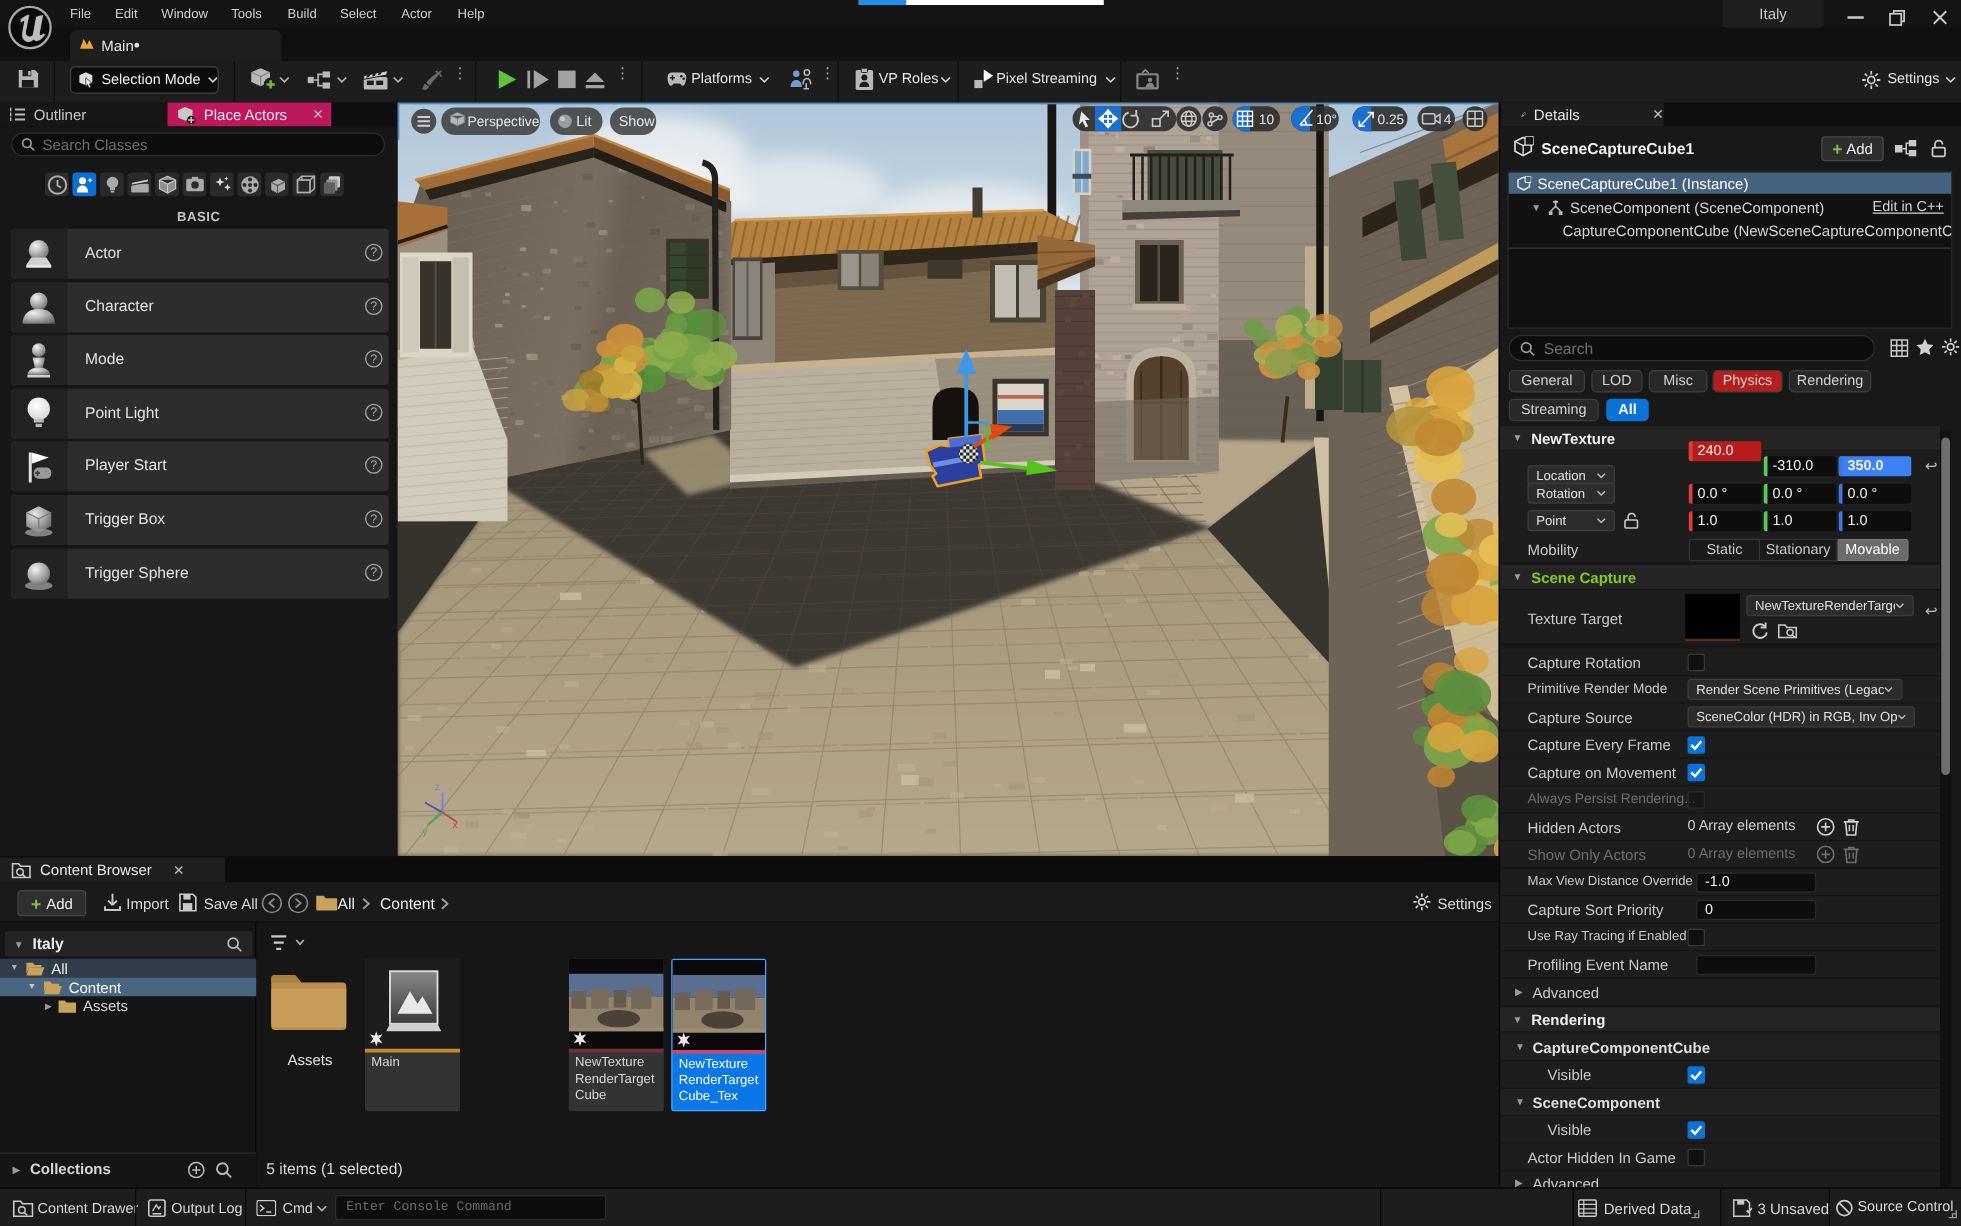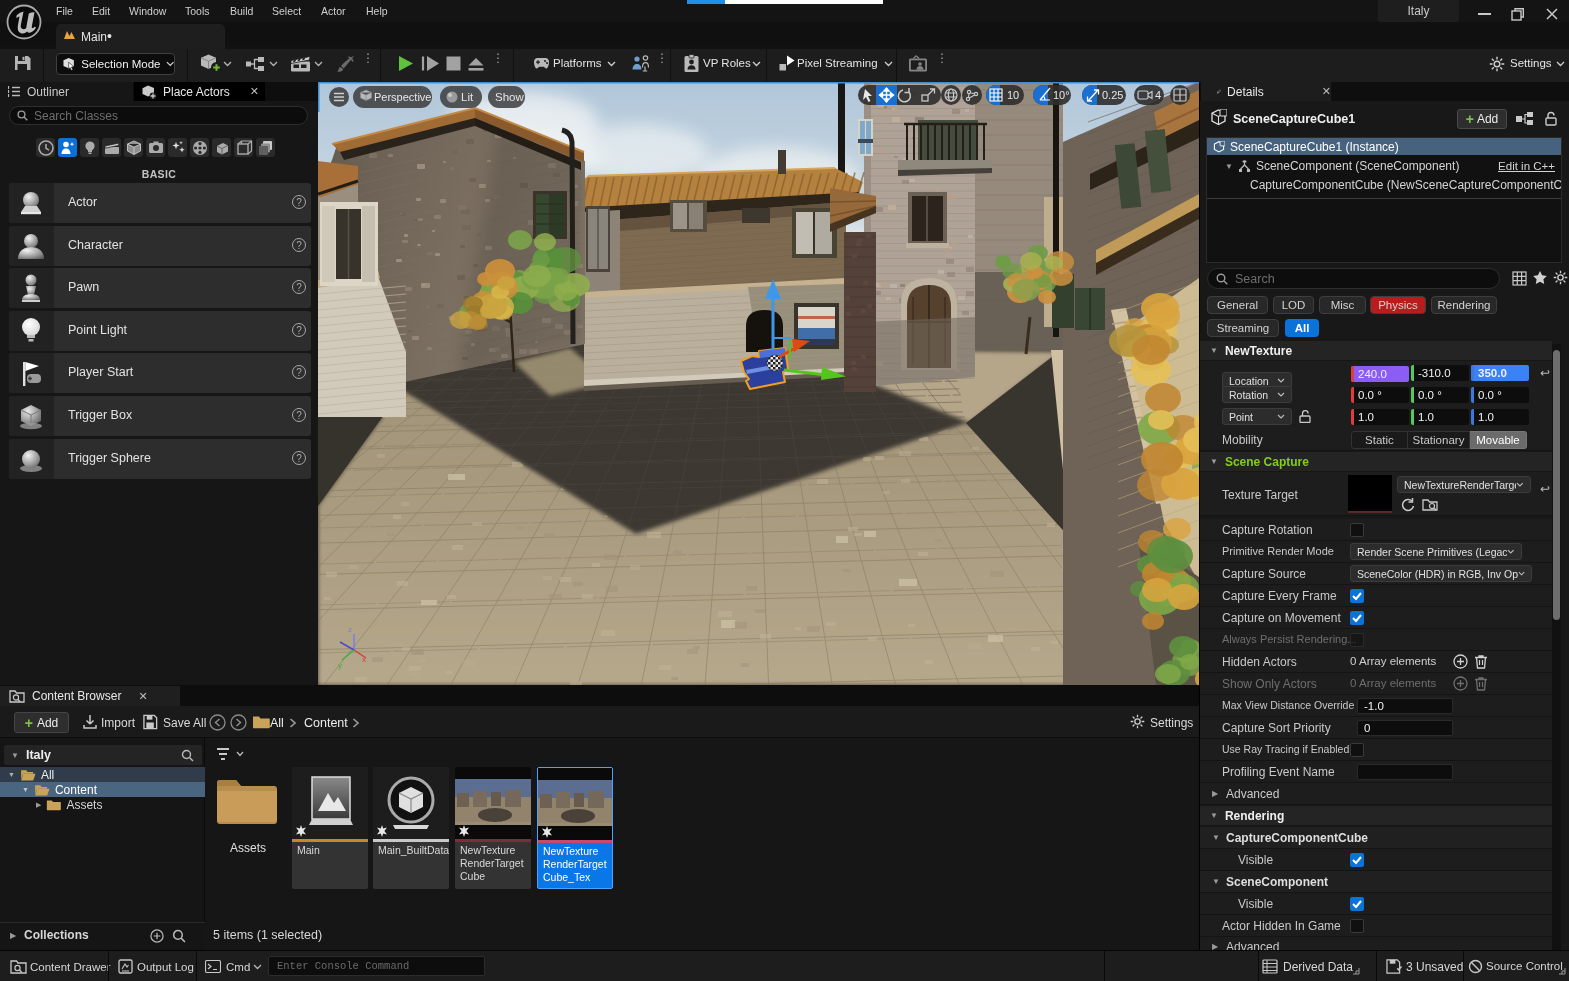--- a/index.html
+++ b/index.html
@@ -205,21 +205,21 @@
     <svg width="13" height="11" viewBox="0 0 13 11">
         <g stroke="#b9b9b9" stroke-width="1.6">
           <path d="M4 1.5 h8 M4 5.5 h8 M4 9.5 h8"></path>
         </g>
         <g stroke="#b9b9b9" stroke-width="1.2">
           <path d="M0.5 0 v3 M0.5 4 v3 M0.5 8 v3"></path>
         </g>
       </svg>
     <span style="color:#c9c9c9;font-size:12px;">Outliner</span>
   </div>
-  <div class="abs row" style="left:134px;top:0;width:131px;height:19px;background:#000000;padding-left:8px;gap:6px;">
+  <div class="abs row" style="left:134px;top:0;width:131px;height:19px;background:#be185d;padding-left:8px;gap:6px;">
     <svg width="15" height="14" viewBox="0 0 15 14">
         <path d="M6 0.5 L12 3 L12 9 L6 11.5 L6 6 L0.5 3.2 L6 0.5 Z M6 6 L0.5 3.2 L0.5 9 L6 11.5" fill="#c9c9c9"></path>
         <circle cx="11" cy="11" r="3.4" fill="#1f1f1f"></circle>
         <path d="M11 8.6 v4.8 M8.6 11 h4.8" stroke="#c9c9c9" stroke-width="1.3"></path>
       </svg>
     <span style="color:#e8e8e8;font-size:12px;">Place Actors</span>
     <span style="color:#bdbdbd;font-size:11px;margin-left:14px;">✕</span>
   </div>
 
   <div class="abs row" style="left:9px;top:24px;width:299px;height:19px;background:#0c0c0c;border:1px solid #2e2e2e;border-radius:10px;padding-left:7px;gap:6px;">
@@ -365,21 +365,21 @@
                 <stop offset="0" stop-color="#ffffff"></stop>
                 <stop offset="1" stop-color="#cfcfcf"></stop>
               </radialGradient>
             </defs>
             <circle cx="22" cy="11" r="5.5" fill="url(#gs1)"></circle>
             <path d="M17 17 h10 l-2 9 h-6 Z" fill="url(#gs1)"></path>
             <path d="M13 31 c0-4 4-6 9-6 s9 2 9 6 Z" fill="url(#gs1)"></path>
             <rect x="13" y="31" width="18" height="2" fill="#cfcfcf"></rect>
           </svg>
         </div>
-        <div class="abs" style="left:59px;top:12px;color:#e2e2e2;font-size:12.5px;">Pawn</div>
+        <div class="abs" style="left:59px;top:12px;color:#e2e2e2;font-size:12.5px;">Mode</div>
         <div class="abs" style="left:283px;top:12px;width:14px;height:14px;border:1.4px solid #a8a8a8;border-radius:50%;color:#a8a8a8;font-size:10px;text-align:center;line-height:14px;">?</div>
       </div>
       <div class="abs" style="left:9px;top:228.8px;width:302px;height:40px;background:#2d2d2d;border-radius:3px;">
         <div class="abs" style="left:0;top:0;width:45px;height:40px;background:#222;border-radius:3px 0 0 3px;">
           <svg width="45" height="40" viewBox="0 0 45 38">
             <defs>
               <radialGradient id="gs1" cx="0.35" cy="0.3" r="0.9">
                 <stop offset="0" stop-color="#f2f2f2"></stop>
                 <stop offset="0.55" stop-color="#9f9f9f"></stop>
                 <stop offset="1" stop-color="#555"></stop>
@@ -1731,21 +1731,21 @@
       <span style="color:#9a9a9a;font-size:8px;">▼</span>
       <span style="color:#efefef;font-size:12px;font-weight:bold;">NewTexture</span>
     </div>
   <div class="abs" style="left:0;top:279px;width:352px;height:89px;background:#1d1d1d;"></div>
   <div class="abs row" style="left:22px;top:290px;width:70px;height:17px;background:#2c2c2c;border:1px solid #3c3c3c;border-radius:3px;padding:0 6px;justify-content:space-between;overflow:hidden;">
       <span style="color:#e0e0e0;font-size:10.5px;white-space:nowrap;overflow:hidden;">Location</span>
       <svg width="8" height="5" viewBox="0 0 8 5">
         <path d="M1 1 L4 4 L7 1" stroke="#bbb" stroke-width="1.2" fill="none"></path>
       </svg>
     </div>
-  <div class="abs row" style="left:151px;top:284px;width:58px;height:16px;background:#8b5cf6;border-radius:2px;">
+  <div class="abs row" style="left:151px;top:271px;width:58px;height:16px;background:#b91c1c;border-radius:2px;">
       <div style="width:3px;height:16px;background:#e03c3c;border-radius:2px 0 0 2px;"></div>
       <span style="color:#f0f0f0;font-size:11.5px;margin-left:4px;">240.0</span>
     </div>
   <div class="abs row" style="left:211px;top:283px;width:58px;height:16px;background:#0d0d0d;border-radius:2px;">
       <div style="width:3px;height:16px;background:#58c858;border-radius:2px 0 0 2px;"></div>
       <span style="color:#f0f0f0;font-size:11.5px;margin-left:4px;">-310.0</span>
     </div>
   <div class="abs row" style="left:271px;top:283px;width:58px;height:16px;background:#3b82f6;border-radius:2px;font-weight:bold;">
       <div style="width:3px;height:16px;background:#3c78e0;border-radius:2px 0 0 2px;"></div>
       <span style="color:#f0f0f0;font-size:11.5px;margin-left:4px;">350.0</span>
@@ -2049,35 +2049,20 @@
           <path d="M26 44 L36 26 L42 36 L46 30 L54 44 Z" fill="#e8e8e8"></path>
           <path d="M20 52 l-3 6 h44 l-3 -6 Z" fill="#cfcfcf"></path>
         </svg>
       </div>
       <div class="abs" style="left:0;top:72px;width:76px;height:3px;background:#c8882a;"></div>
       <svg class="abs" style="left:3px;top:58px;" width="12" height="12" viewBox="0 0 12 12">
         <path d="M6 0 L7.2 3.6 L11 2.4 L8.4 6 L11 9.6 L7.2 8.4 L6 12 L4.8 8.4 L1 9.6 L3.6 6 L1 2.4 L4.8 3.6 Z" fill="#e8e8e8"></path>
       </svg>
       <div class="abs" style="left:5px;top:77px;color:#d8d8d8;font-size:10.5px;white-space:nowrap;">Main</div>
     </div>
-  <div class="abs" style="left:373px;top:82px;width:76px;height:122px;background:#333333;border-radius:2px;overflow:hidden;">
-      <div class="abs" style="left:0;top:0;width:76px;height:72px;background:#1d1d1d;">
-        <svg width="76" height="72" viewBox="0 0 76 72">
-          <circle cx="38" cy="33" r="22" fill="#111" stroke="#aaa" stroke-width="3"></circle>
-          <path d="M38 20 L50 26 L50 40 L38 46 L26 40 L26 26 Z" fill="#e0e0e0"></path>
-          <path d="M26 26 L38 32 L50 26 M38 32 V46" stroke="#888" stroke-width="1.2" fill="none"></path>
-          <path d="M20 58 h36 l-2 4 h-32 Z" fill="#d8d8d8"></path>
-        </svg>
-      </div>
-      <div class="abs" style="left:0;top:72px;width:76px;height:3px;background:#c8c8c8;"></div>
-      <svg class="abs" style="left:3px;top:58px;" width="12" height="12" viewBox="0 0 12 12">
-        <path d="M6 0 L7.2 3.6 L11 2.4 L8.4 6 L11 9.6 L7.2 8.4 L6 12 L4.8 8.4 L1 9.6 L3.6 6 L1 2.4 L4.8 3.6 Z" fill="#e8e8e8"></path>
-      </svg>
-      <div class="abs" style="left:5px;top:77px;color:#d8d8d8;font-size:10.5px;white-space:nowrap;">Main_BuiltData</div>
-    </div>
   <div class="abs" style="left:455px;top:82px;width:76px;height:122px;background:#333333;border-radius:2px;overflow:hidden;">
       <div class="abs" style="left:0;top:0;width:76px;height:72px;background:#1d1d1d;">
         <svg width="76" height="72" viewBox="0 0 76 72">
           <rect width="76" height="72" fill="#0a0a0a"></rect>
           <rect x="0" y="12" width="76" height="18" fill="#5b6d90"></rect>
           <rect x="0" y="30" width="76" height="28" fill="#91836c"></rect>
           <rect x="2" y="26" width="12" height="14" fill="#6e6154"></rect>
           <rect x="18" y="24" width="14" height="16" fill="#7a6c5c"></rect>
           <rect x="36" y="25" width="10" height="14" fill="#665a4c"></rect>
           <rect x="50" y="23" width="16" height="17" fill="#74685a"></rect>

